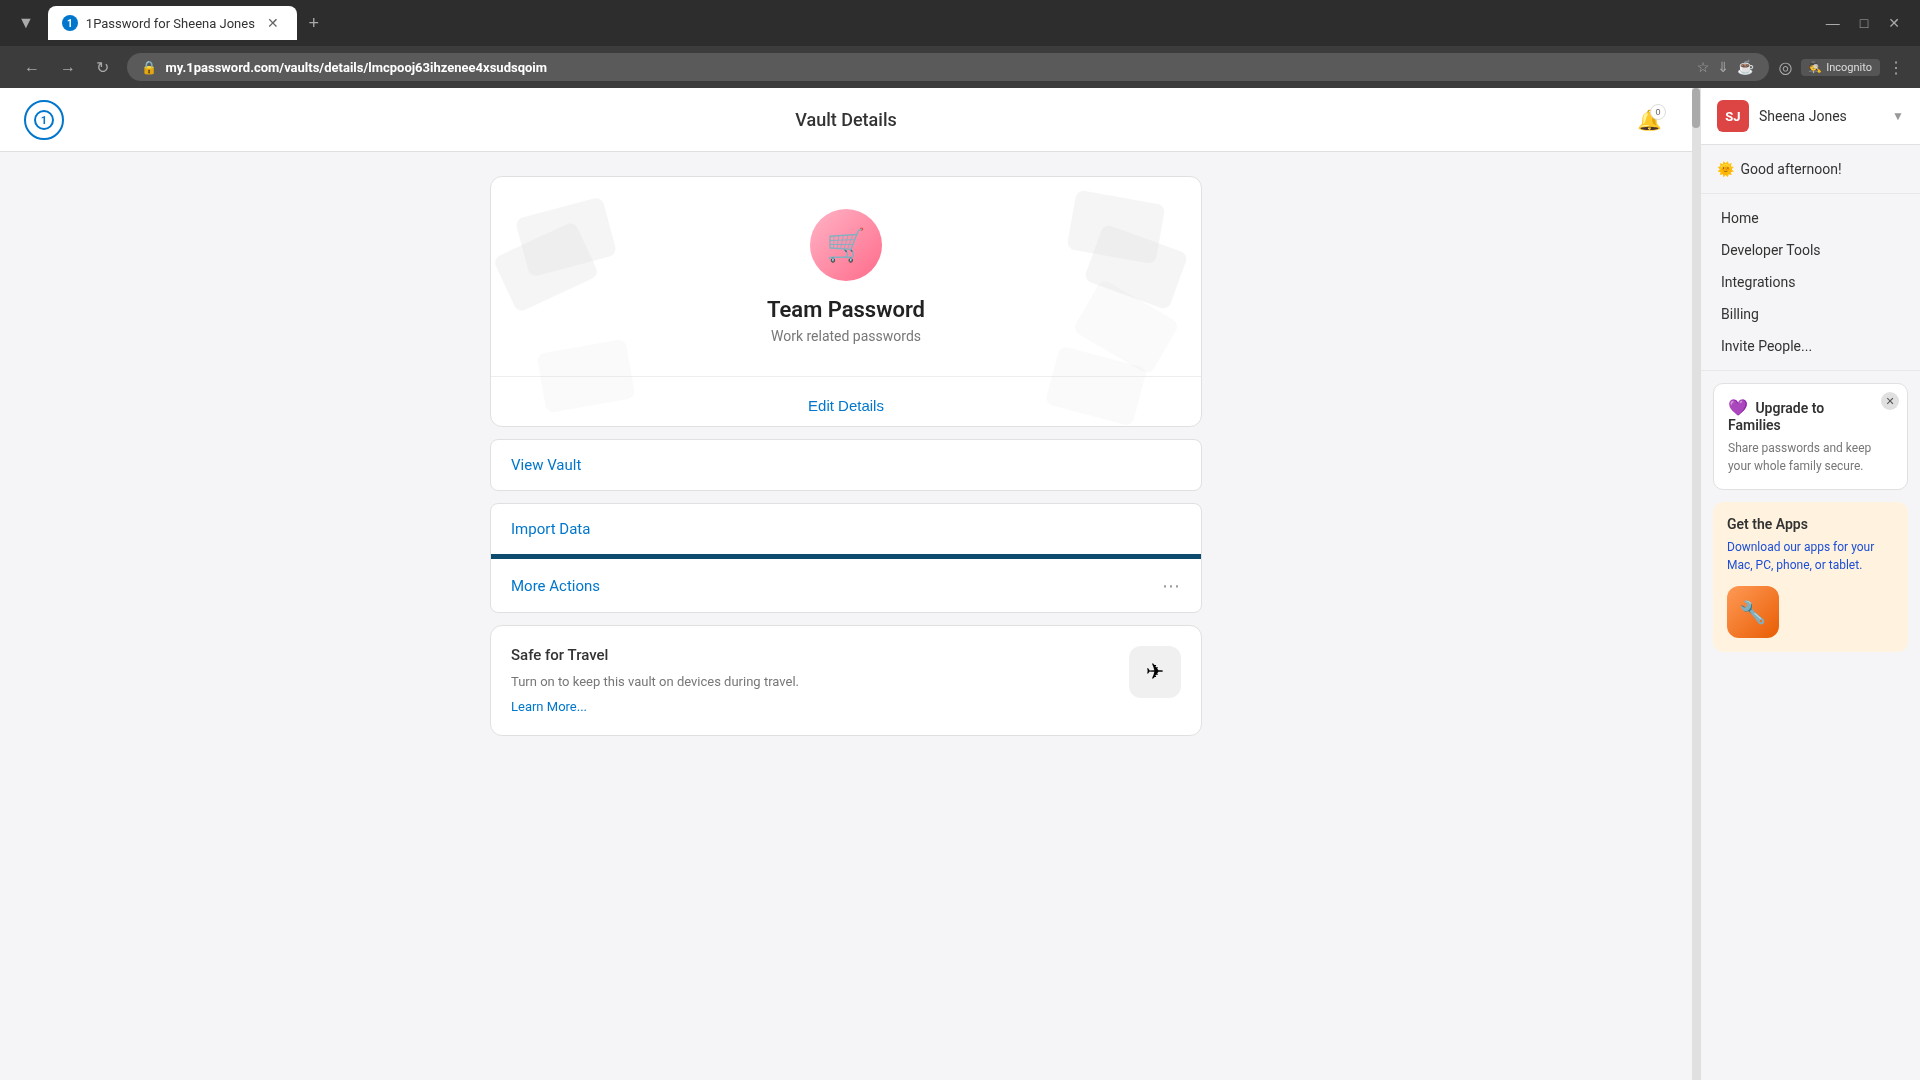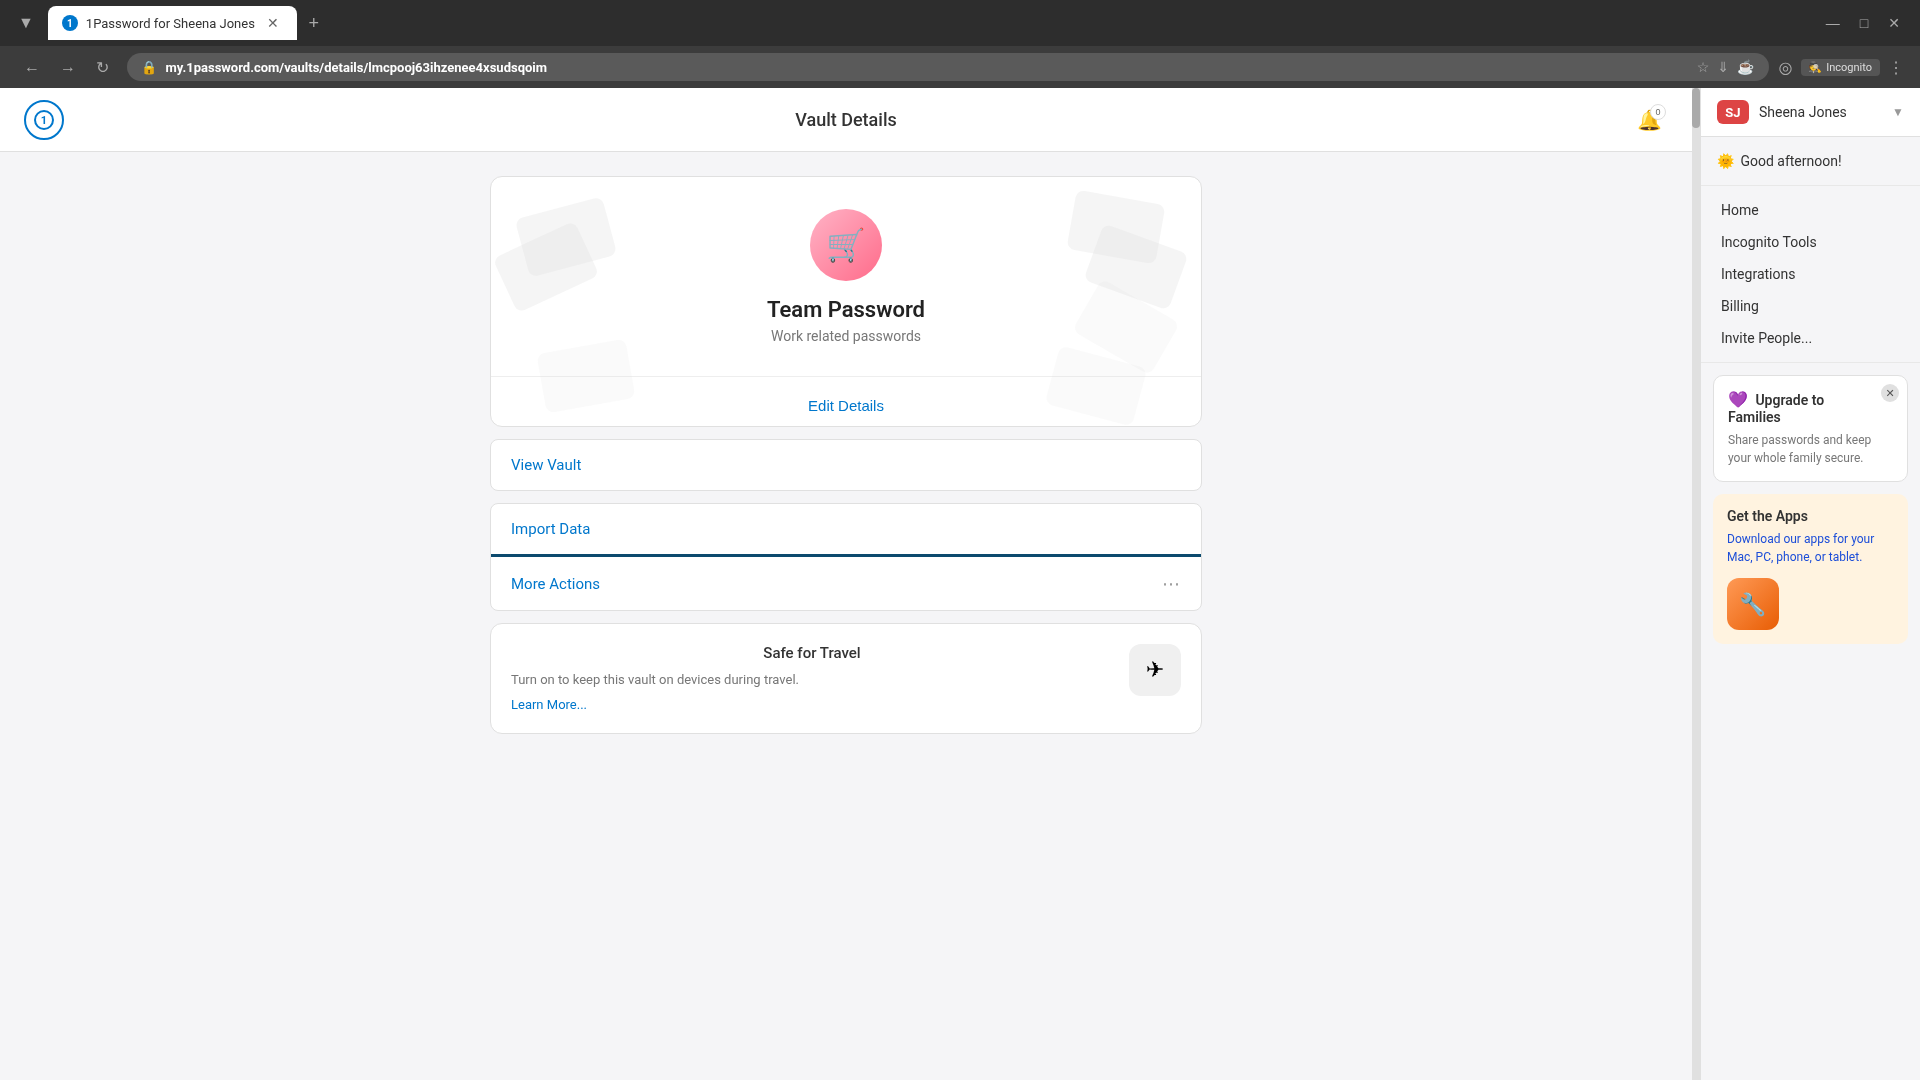--- a/index.html
+++ b/index.html
@@ -328,21 +328,21 @@
       background: #fff;
       border-radius: 8px;
       border: 1px solid #e0e0e0;
       margin-bottom: 12px;
       overflow: hidden;
     }
     .action-item {
       padding: 16px 20px;
       display: flex;
       align-items: center;
-      border-bottom: 3px solid #0c4a6e;
+      border-bottom: 5px solid #0c4a6e;
       cursor: pointer;
     }
     .action-item:last-child { border-bottom: none; }
     .action-label {
       font-size: 15px;
       color: #0077cc;
     }
     .action-dots {
       margin-left: auto;
       color: #999;
@@ -359,21 +359,20 @@
       display: flex;
       align-items: flex-start;
       gap: 16px;
     }
     .travel-info { flex: 1; }
     .travel-title {
       font-size: 15px;
       font-weight: 500;
       color: #333;
       margin-bottom: 8px;
-      text-align: center;
     }
     .travel-desc {
       font-size: 13px;
       color: #777;
       line-height: 1.5;
       margin-bottom: 4px;
     }
     .travel-link {
       font-size: 13px;
       color: #0077cc;
@@ -411,21 +410,21 @@
       background: #fff;
       padding: 12px 16px;
       display: flex;
       align-items: center;
       gap: 10px;
       border-bottom: 1px solid #e0e0e0;
       cursor: pointer;
     }
     .user-avatar {
       width: 32px;
-      height: 24px;
+      height: 32px;
       border-radius: 6px;
       background: #d44;
       display: flex;
       align-items: center;
       justify-content: center;
       color: white;
       font-size: 13px;
       font-weight: bold;
     }
     .user-name { font-size: 14px; color: #333; }
@@ -666,21 +665,21 @@
 
     <div class="greeting-area">
       <div class="greeting-text">
         <span>🌞</span>
         <span>Good afternoon!</span>
       </div>
     </div>
 
     <nav class="nav-links">
       <a class="nav-link">Home</a>
-      <a class="nav-link">Incognito Tools</a>
+      <a class="nav-link">Developer Tools</a>
       <a class="nav-link">Integrations</a>
       <a class="nav-link">Billing</a>
       <a class="nav-link">Invite People...</a>
     </nav>
 
     <div class="upgrade-card">
       <button class="upgrade-close">✕</button>
       <div class="upgrade-title">
         <span class="upgrade-icon">💜</span>
         <span>Upgrade to Families</span>

